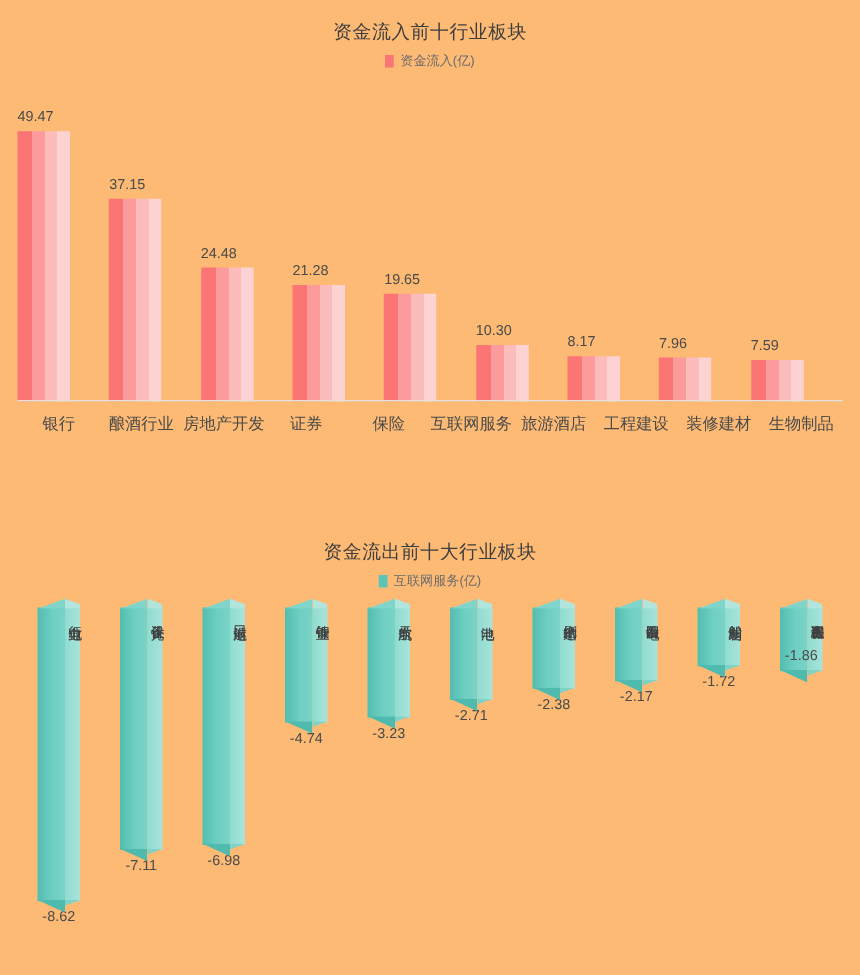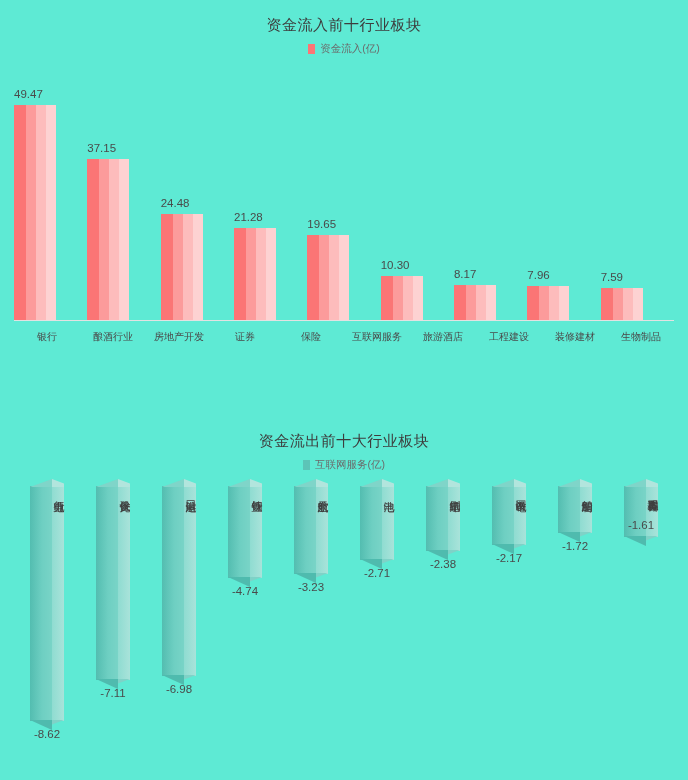--- a/index.html
+++ b/index.html
@@ -3,21 +3,21 @@
 <meta charset="utf-8">
 <style>
   * { box-sizing: border-box; }
   html, body {
     margin: 0; padding: 0;
     width: 688px; height: 780px;
     background: #ffffff;
     font-family: "Liberation Sans", "DejaVu Sans", sans-serif;
     overflow: hidden;
   }
-  .page { position: relative; width: 688px; height: 780px; background:#5eead4; }
+  .page { position: relative; width: 688px; height: 780px; background:#fdba74; }
 
   
   .chart-block { position: absolute; left: 0; width: 688px; }
   .chart-title {
     text-align: center;
     font-size: 15px;
     color: #3d3d3d;
     font-weight: 400;
     letter-spacing: 0.5px;
     margin: 0;
@@ -60,21 +60,21 @@
         #fb7575 0%, #fb7575 28%,
         #fc9b9b 28%, #fc9b9b 52%,
         #fdbcbc 52%, #fdbcbc 76%,
         #fdd2d2 76%, #fdd2d2 100%);
   }
   .in-labels {
     display: flex; margin: 0 14px;
   }
   .in-label {
     flex: 1 1 0; text-align: center;
-    font-size: 10px; color: #4a4a4a;
+    font-size: 13px; color: #4a4a4a;
     padding-top: 9px; white-space: nowrap;
   }
 
   
   #outflow-chart { top: 432px; height: 348px; }
   .out-plot {
     position: relative;
     margin: 14px 14px 0 14px;
     height: 290px;
   }
@@ -362,19 +362,19 @@
               <div class="cap-top">
                 <div class="t-left"></div>
                 <div class="t-right"></div>
               </div>
               <div class="cap-bot">
                 <div class="b-left"></div>
                 <div class="b-right"></div>
               </div>
               <div class="out-cat">工程咨询服务</div>
             </div>
-            <div class="out-val" style="position: absolute; top: 33px; margin-top: 0px;">-1.61</div>
+            <div class="out-val" style="position: absolute; top: 33px; margin-top: 0px;">-1.86</div>
           </div>
         </div>
     </div>
   </section>
 
 </div>
 
 </body></html>

